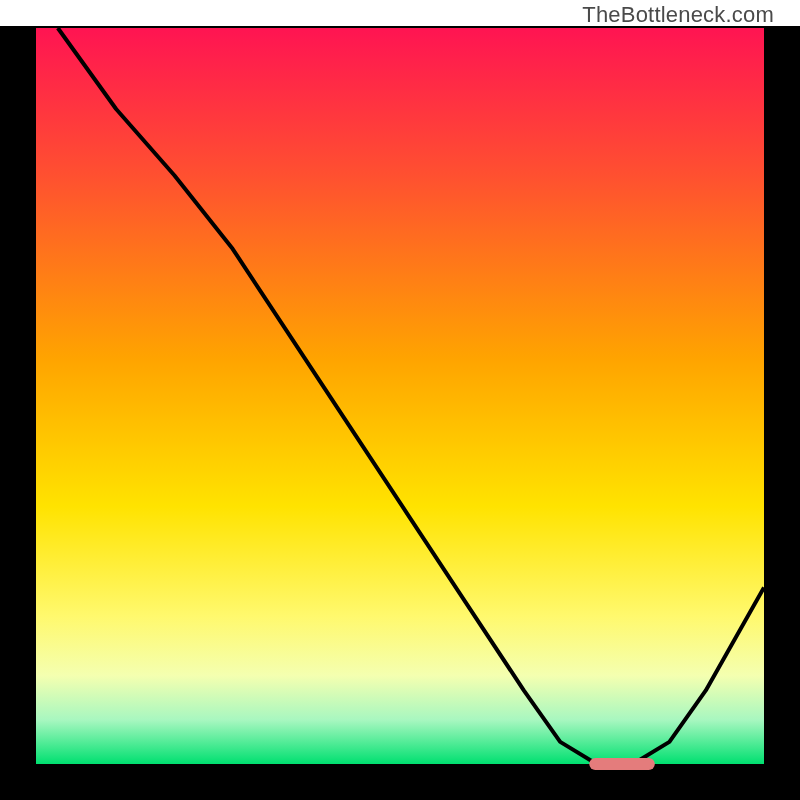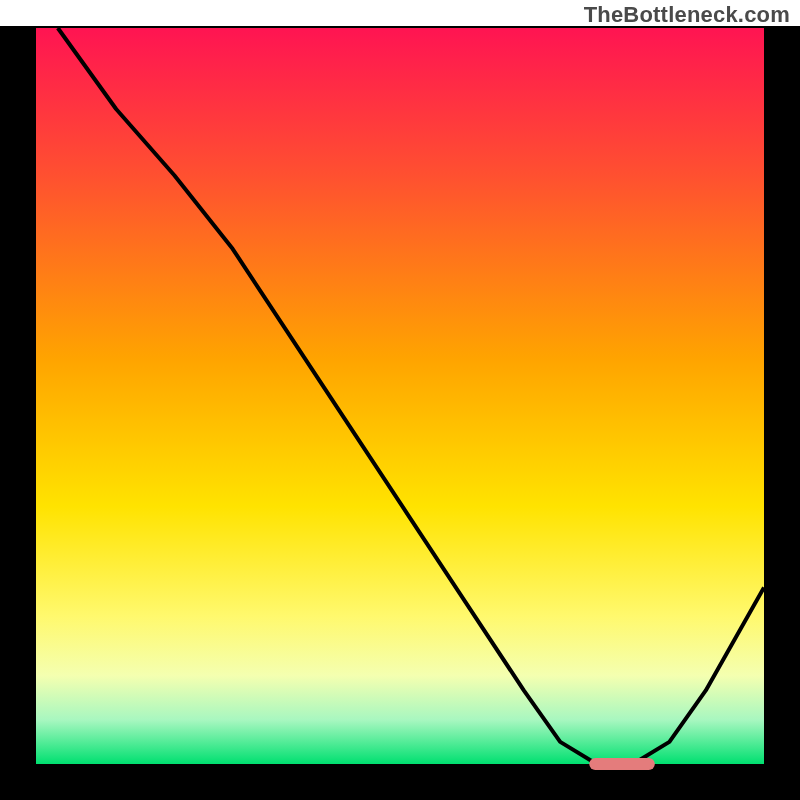--- a/index.html
+++ b/index.html
@@ -11,24 +11,24 @@
     font-family: Arial, Helvetica, sans-serif;
   }
   .container {
     position: relative;
     width: 800px;
     height: 800px;
   }
   .watermark {
     position: absolute;
     top: 2px;
-    right: 10px;
+    right: 26px;
     color: #4a4a4a;
     font-size: 22px;
-    font-weight: 700;
+    font-weight: 400;
     letter-spacing: 0.2px;
   }
   svg.chart {
     position: absolute;
     top: 0;
     left: 0;
   }
 </style>
 </head>
 <body>

